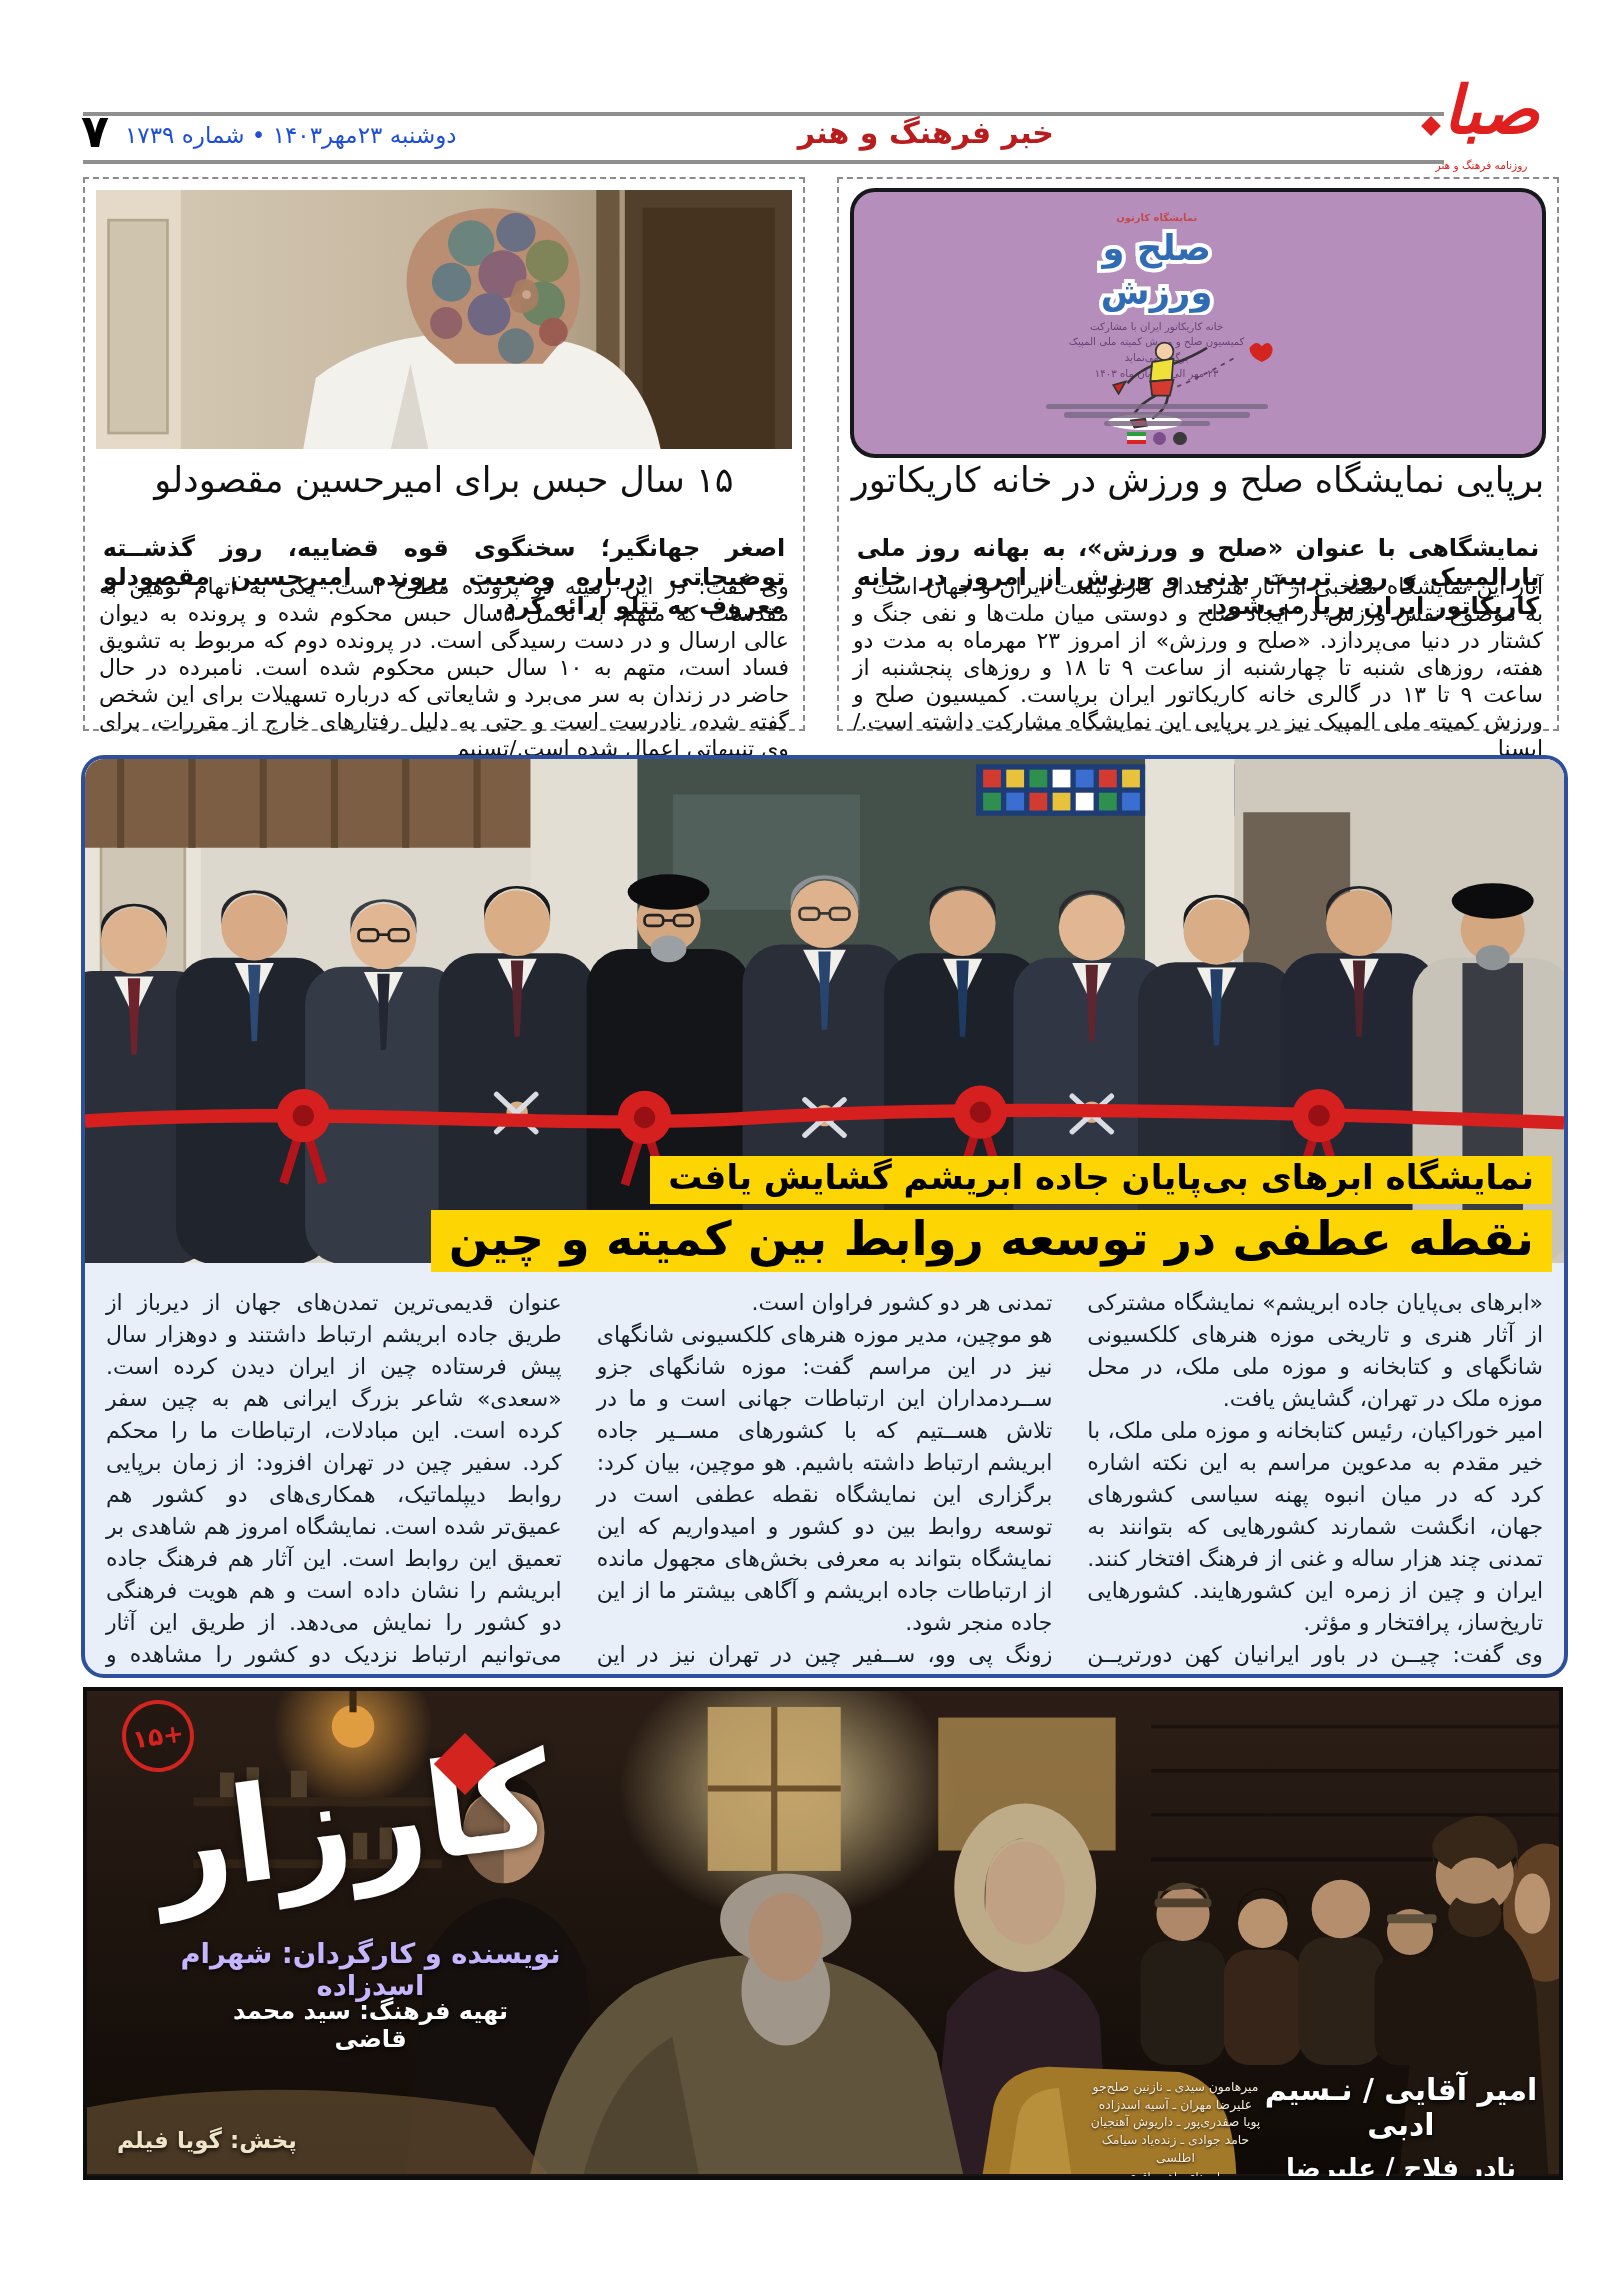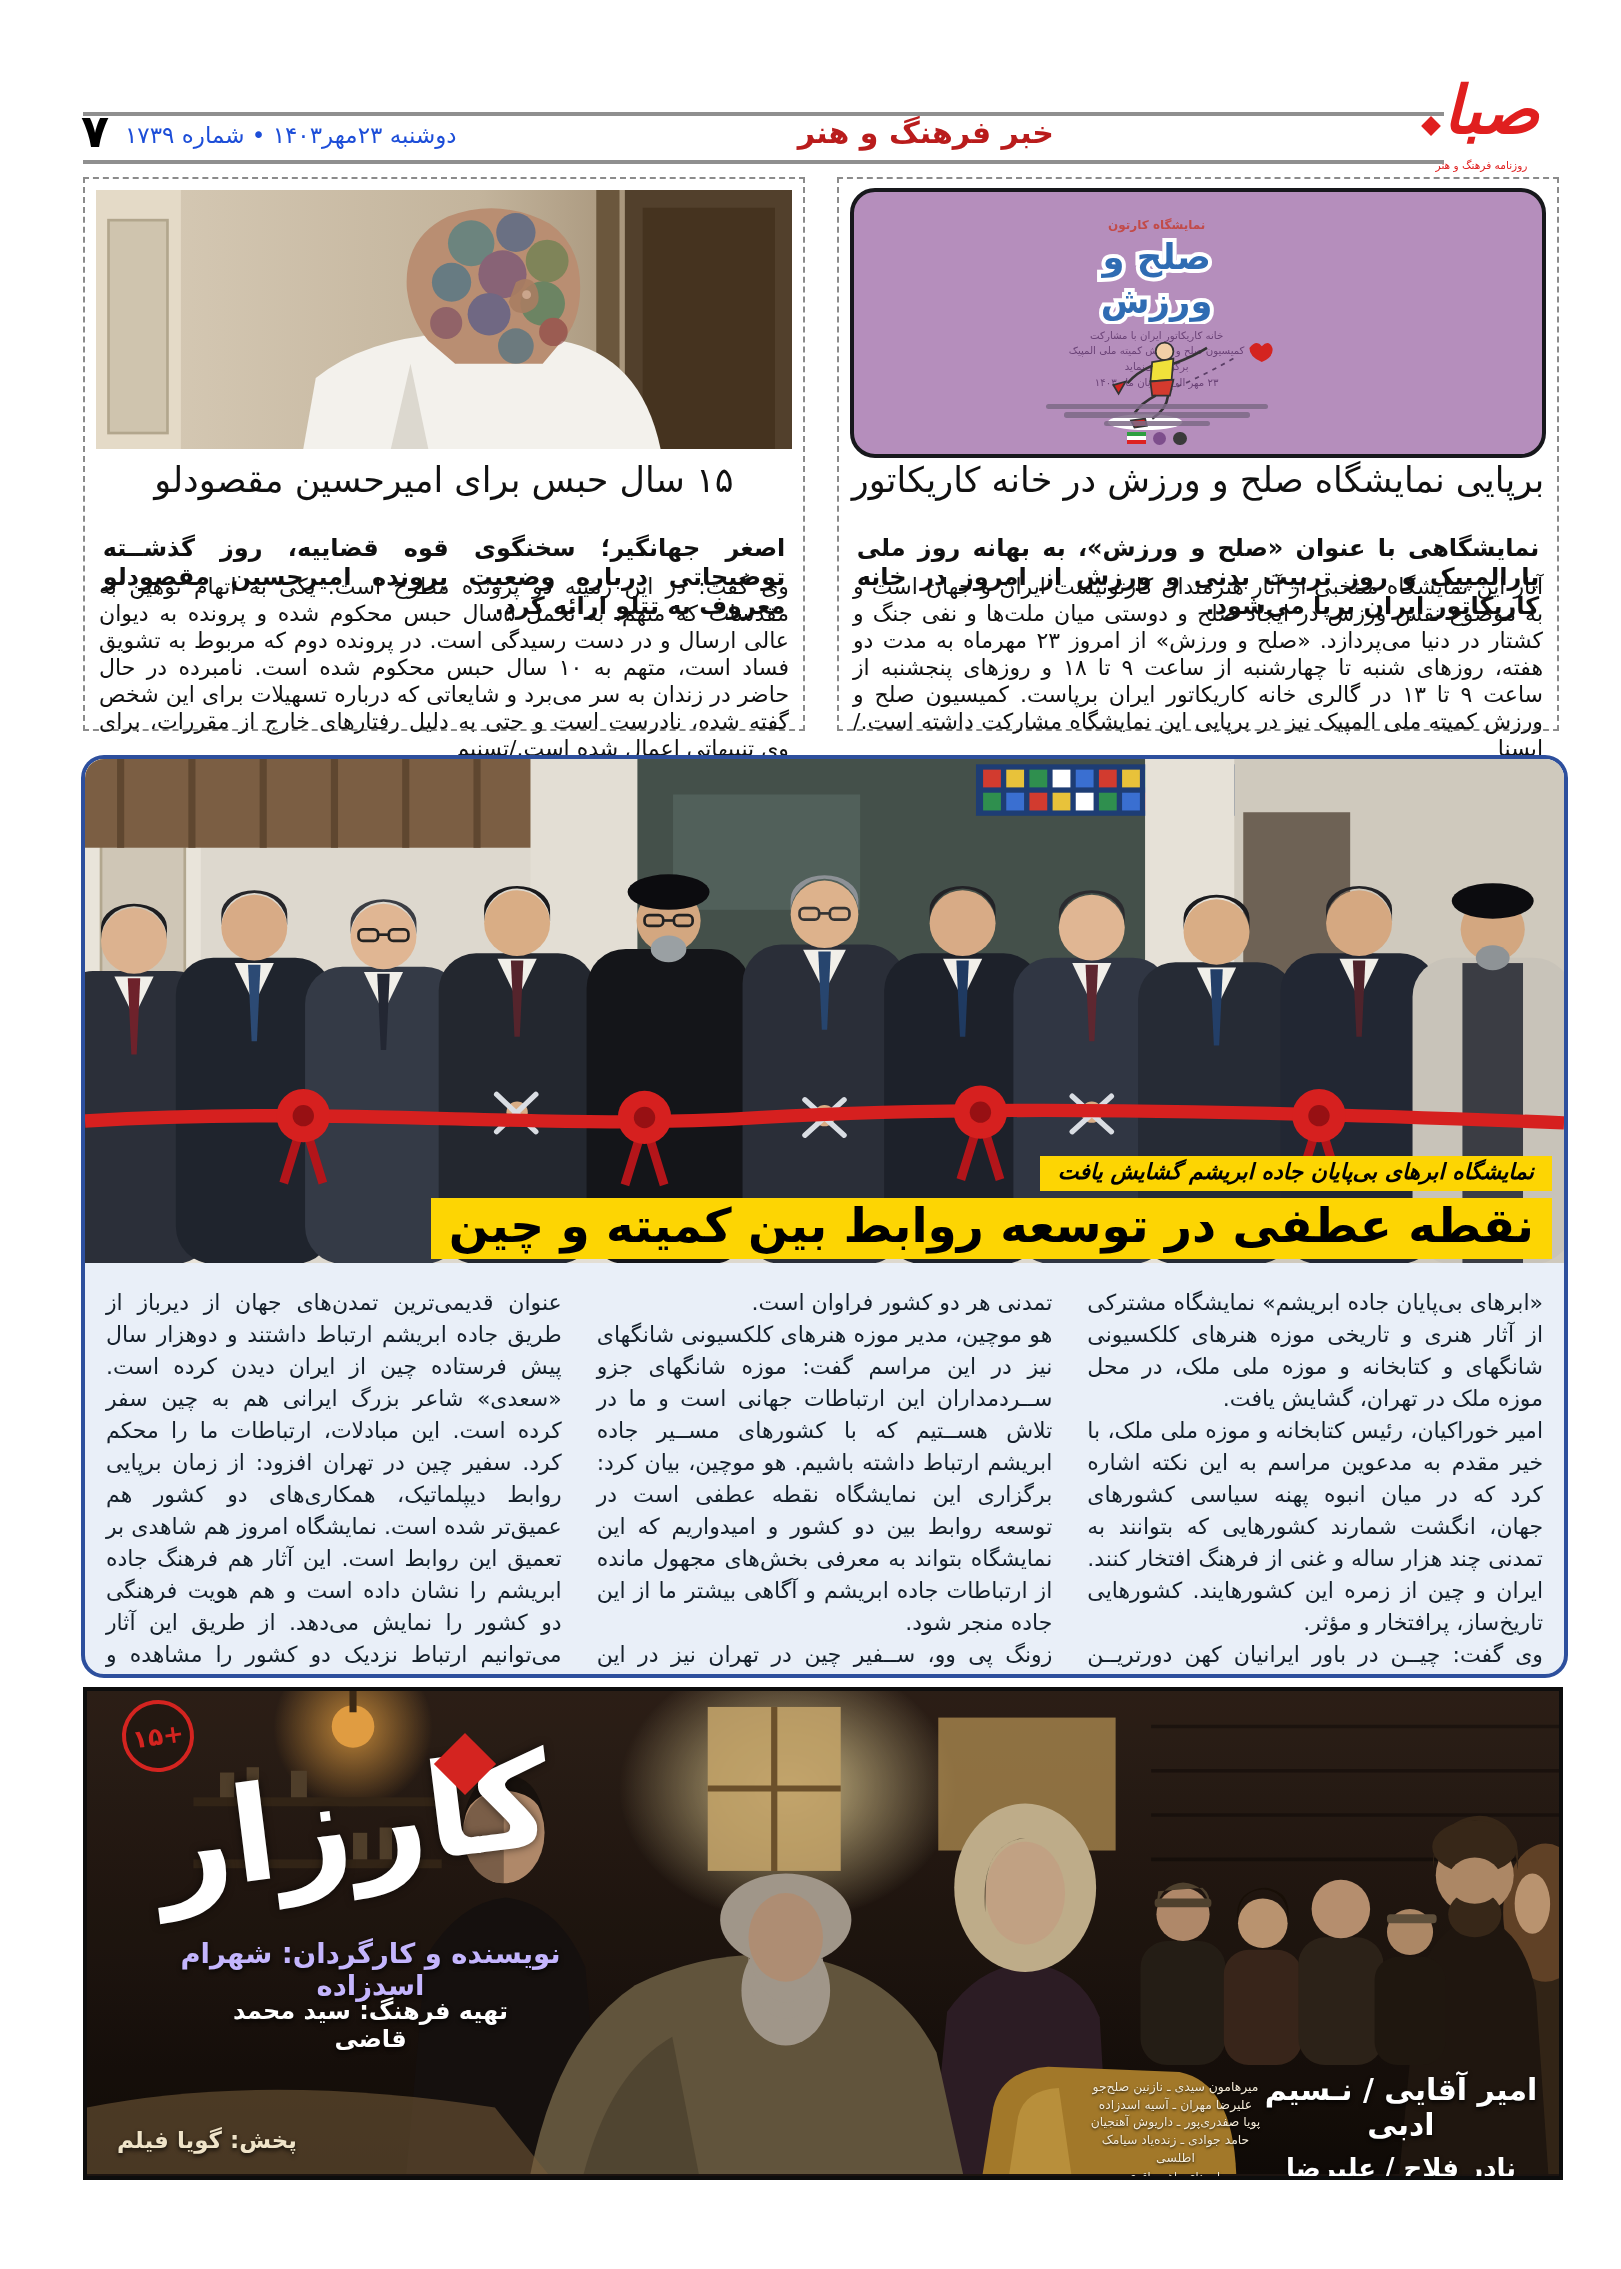--- a/index.html
+++ b/index.html
@@ -16,35 +16,35 @@
   .page-num{position:absolute;top:108px;left:82px;font-size:46px;font-weight:bold;color:#000;line-height:1;}
   
   .dash-box{position:absolute;border:2.7px dashed #8b8b8b;background:#fff;}
   .art-img{position:absolute;left:10.6px;right:10.6px;top:10.6px;height:259px;overflow:hidden;}
   .headline{position:absolute;left:8.9px;right:8.9px;top:282px;text-align:center;font-size:35px;font-weight:normal;line-height:1.1;}
   .lead{position:absolute;left:17.7px;right:17.7px;top:330px;font-size:24px;font-weight:bold;line-height:29px;text-align:justify;margin-top:25px;}
   .art-body{position:absolute;left:14px;right:14px;top:394px;font-size:22px;line-height:27px;text-align:justify;}
   
   .cposter{position:absolute;left:10.6px;right:10.6px;top:8.9px;height:262px;background:#b58ebc;border:4.4px solid #17181c;border-radius:25px;overflow:hidden;}
   .cp-col{position:absolute;left:14%;width:60%;top:0;text-align:center;}
-  .cp-kicker{margin-top:26px;font-size:12px;color:#c24b49;font-weight:bold;}
+  .cp-kicker{margin-top:20px;font-size:10px;color:#c24b49;font-weight:bold;}
   .cp-info{font-size:10.2px;line-height:14px;color:#6b4377;margin-top:1.8px;}
   .cp-bars{position:absolute;left:24%;width:40%;bottom:8.9px;text-align:center;}
   .cp-bar{height:5.3px;border-radius:2.7px;background:#7d6a86;opacity:.85;margin:3.5px auto;}
   .cp-logos{display:flex;justify-content:center;gap:7px;margin-top:5.3px;}
   .flag{width:19.5px;height:12.4px;display:inline-block;}
   .flag .g{height:4.4px;background:#2f9e41;}.flag .w{height:3.5px;background:#fff;}.flag .r{height:4.4px;background:#d22;}
   .logo-sq{width:13.3px;height:13.3px;border-radius:50%;}
   
   .blue-box{position:absolute;left:82px;top:755px;width:1479px;height:915px;border:4.4px solid #2d4f9d;border-radius:23px;overflow:hidden;background:#e9eff8;}
   .main-photo{position:absolute;top:0;left:0;width:100%;height:504px;}
   .bars{position:absolute;right:12.4px;top:397px;text-align:left;}
   .bar{display:block;margin-bottom:6.2px;text-align:right;}
   .bar span{display:inline-block;background:#fdd503;color:#000;font-weight:bold;padding:3.5px 17.7px 8.9px;line-height:1.05;}
-  .bar1 span{font-size:22px;font-style:italic;}
+  .bar1 span{font-size:34px;}
   .bar2 span{font-size:47px;}
   .cols{position:absolute;left:0;right:0;top:514px;bottom:0;display:flex;gap:35px;padding:14px 21px 0;}
   .col{flex:1;font-size:22px;line-height:32px;text-align:justify;white-space:pre-line;color:#15202b;}
   
   .mposter{position:absolute;left:84px;top:1687px;width:1472px;height:485px;border:4.4px solid #0d0d0d;background:#1c1410;overflow:hidden;}
   .mposter svg{position:absolute;inset:0;}
   .m-badge{position:absolute;left:35px;top:8.9px;width:64px;height:64px;border:4.4px solid #d42420;border-radius:50%;
            color:#d42420;font-size:25px;font-weight:bold;display:flex;align-items:center;justify-content:center;transform:rotate(-8deg);background:rgba(0,0,0,.15);}
   .m-title{position:absolute;left:49px;top:25px;width:434px;height:213px;display:flex;align-items:center;justify-content:center;
            font-size:131px;font-weight:bold;color:#fff;transform:rotate(-7deg);text-shadow:0 0 8.9px rgba(0,0,0,.6);}

